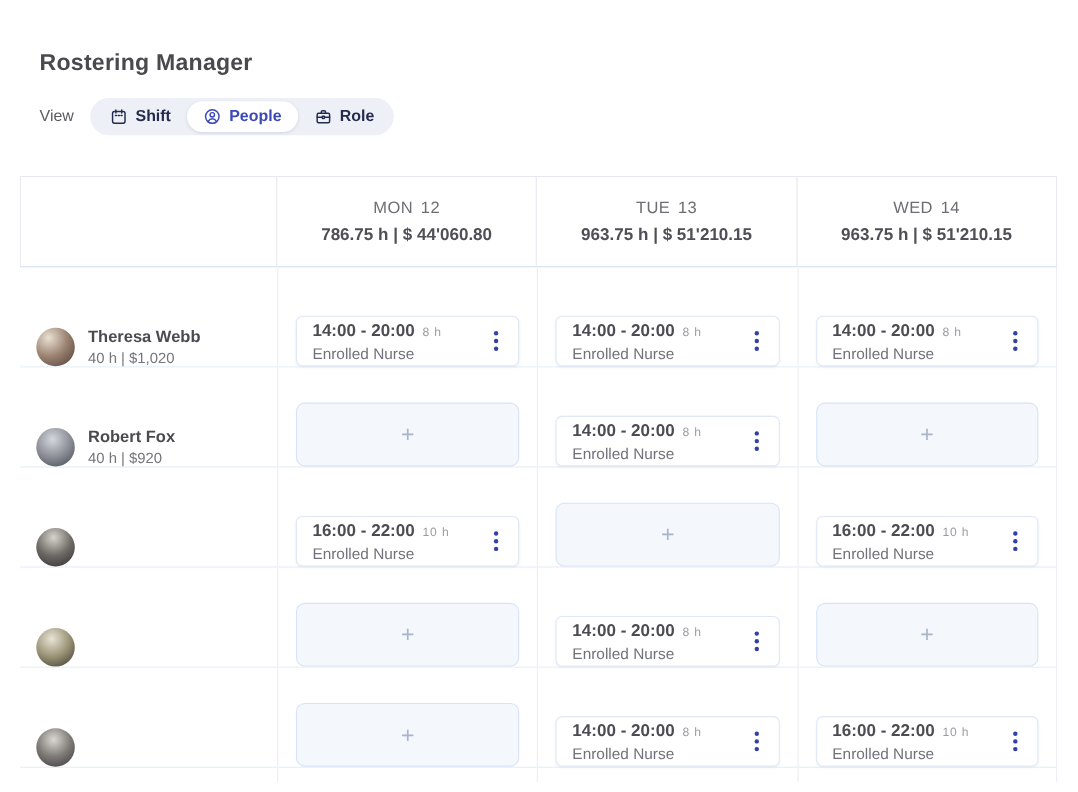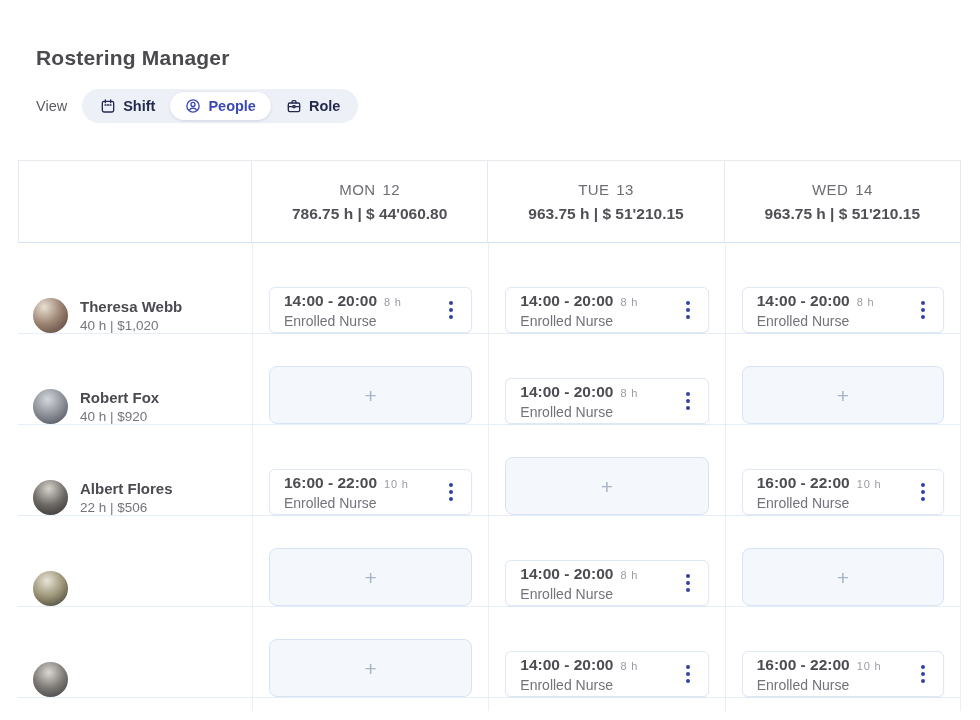--- a/index.html
+++ b/index.html
@@ -308,24 +308,20 @@
     <div class="cell day-cell last">
       <button class="empty-slot">
           <span class="plus">+</span>
         </button>
     </div>
   </div>
 
   <div class="grid body-row">
     <div class="cell person-cell">
       <div class="avatar av2"></div>
-      <div>
-        <div class="person-name">Albert Flores</div>
-        <div class="person-summary">22 h | $506</div>
-      </div>
     </div>
     <div class="cell day-cell">
       <div class="shift-card">
         <div>
           <div class="shift-time-row">
             <span class="shift-time">16:00 - 22:00</span>
             <span class="shift-dur">10 h</span>
           </div>
           <div class="shift-role">Enrolled Nurse</div>
         </div>

